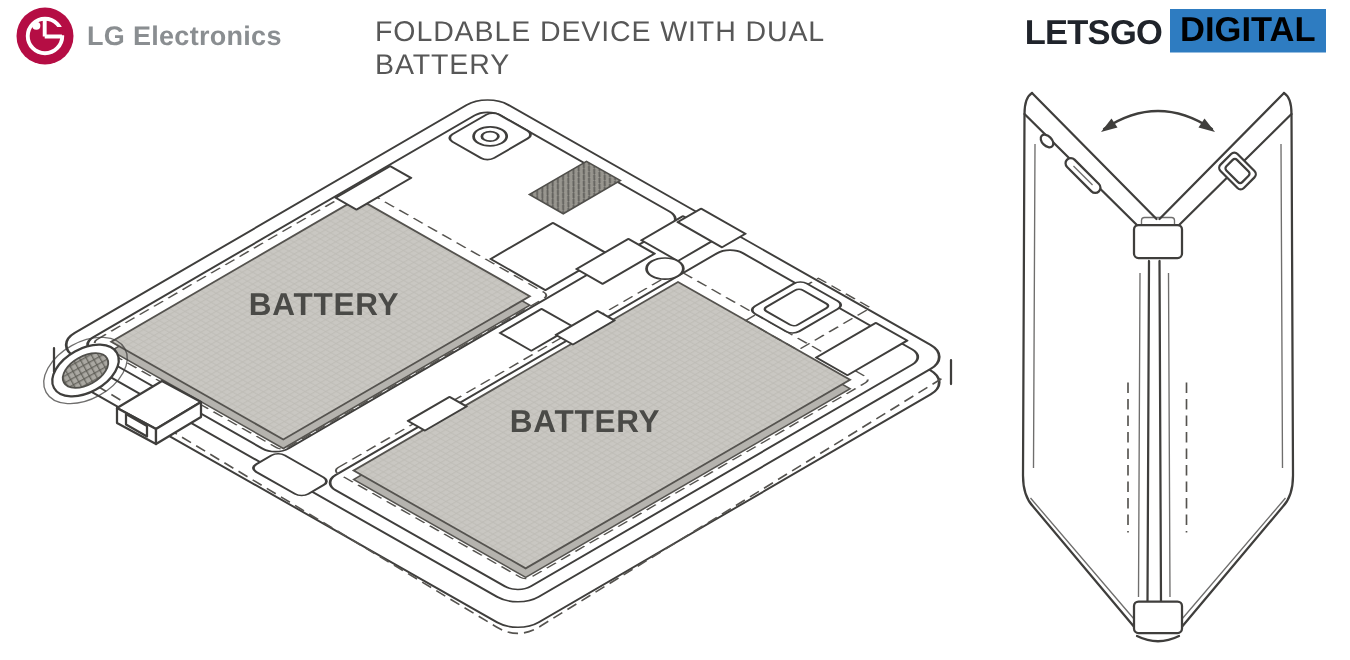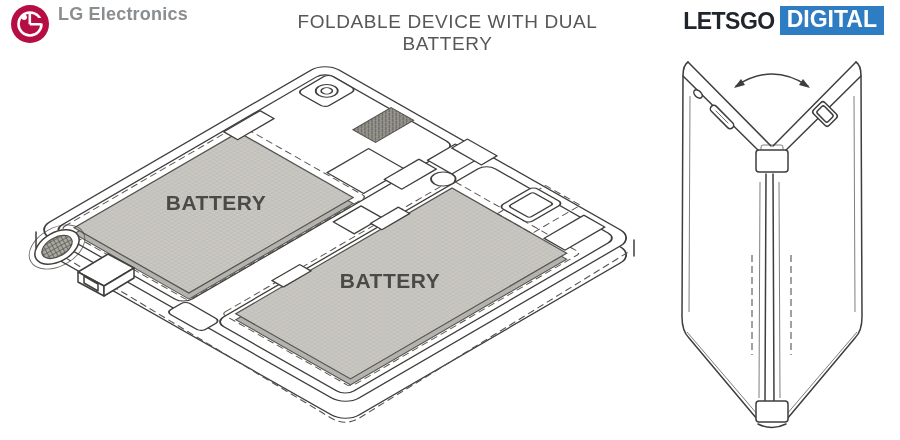--- a/index.html
+++ b/index.html
@@ -1,27 +1,27 @@
 <!DOCTYPE html>
 <html style="--lg-red: #b50d44; --badge-blue: #2e7cc1; --line: #3f3e3c; --battery-gray: #c9c7c2; --title-gray: #575757; --brand-gray: #8a8e91; --letsgo-dark: #20242b; --label-gray: #4a4a47;"><head>
 <meta charset="utf-8">
 <style>
   html,body{margin:0;padding:0}
   body{
     width:900px;height:440px;background:#fff;position:relative;overflow:hidden;
     font-family:"Liberation Sans",sans-serif;
   }
   
-  .lg-brand{position:absolute;left:10px;top:4px;display:flex;gap:8px}
+  .lg-brand{position:absolute;left:10px;top:4px;display:flex;align-items:center;gap:8px}
   .lg-text{font-size:18px;font-weight:bold;color:var(--brand-gray);letter-spacing:.2px}
-  .title{position:absolute;left:250px;top:11px;width:395px;text-align:center;
+  .title{position:absolute;left:250px;top:11px;width:395px;text-align:left;
          font-size:19px;color:var(--title-gray);letter-spacing:.6px}
   .letsgo{position:absolute;right:16px;top:6px;display:flex;align-items:center}
   .letsgo-dark{font-size:23px;font-weight:bold;color:var(--letsgo-dark);letter-spacing:-.5px;padding-top:2px}
-  .letsgo-badge{font-size:23px;font-weight:bold;color:#ffffff;background:var(--badge-blue);
+  .letsgo-badge{font-size:23px;font-weight:bold;color:#000000;background:var(--badge-blue);
                 padding:2px 7px 4px;margin-left:5px;line-height:1}
   
   svg.scene{position:absolute;left:0;top:50px}
   .face{fill:#fff;stroke:var(--line);stroke-width:1.5;stroke-linejoin:round}
   .ln{fill:none;stroke:var(--line);stroke-width:1.5;stroke-linecap:round;stroke-linejoin:round}
   .thin{fill:none;stroke:var(--line);stroke-width:.9;opacity:.75}
   .dash{fill:none;stroke:#55534f;stroke-width:1.1;stroke-dasharray:7 4}
   .batt{fill:url(#batpat);stroke:#55534f;stroke-width:1.4}
   .battside{fill:#b5b3ae;stroke:#55534f;stroke-width:1.2}
   .chipdark{fill:url(#hatchpat);stroke:#504f4b;stroke-width:1.2}

